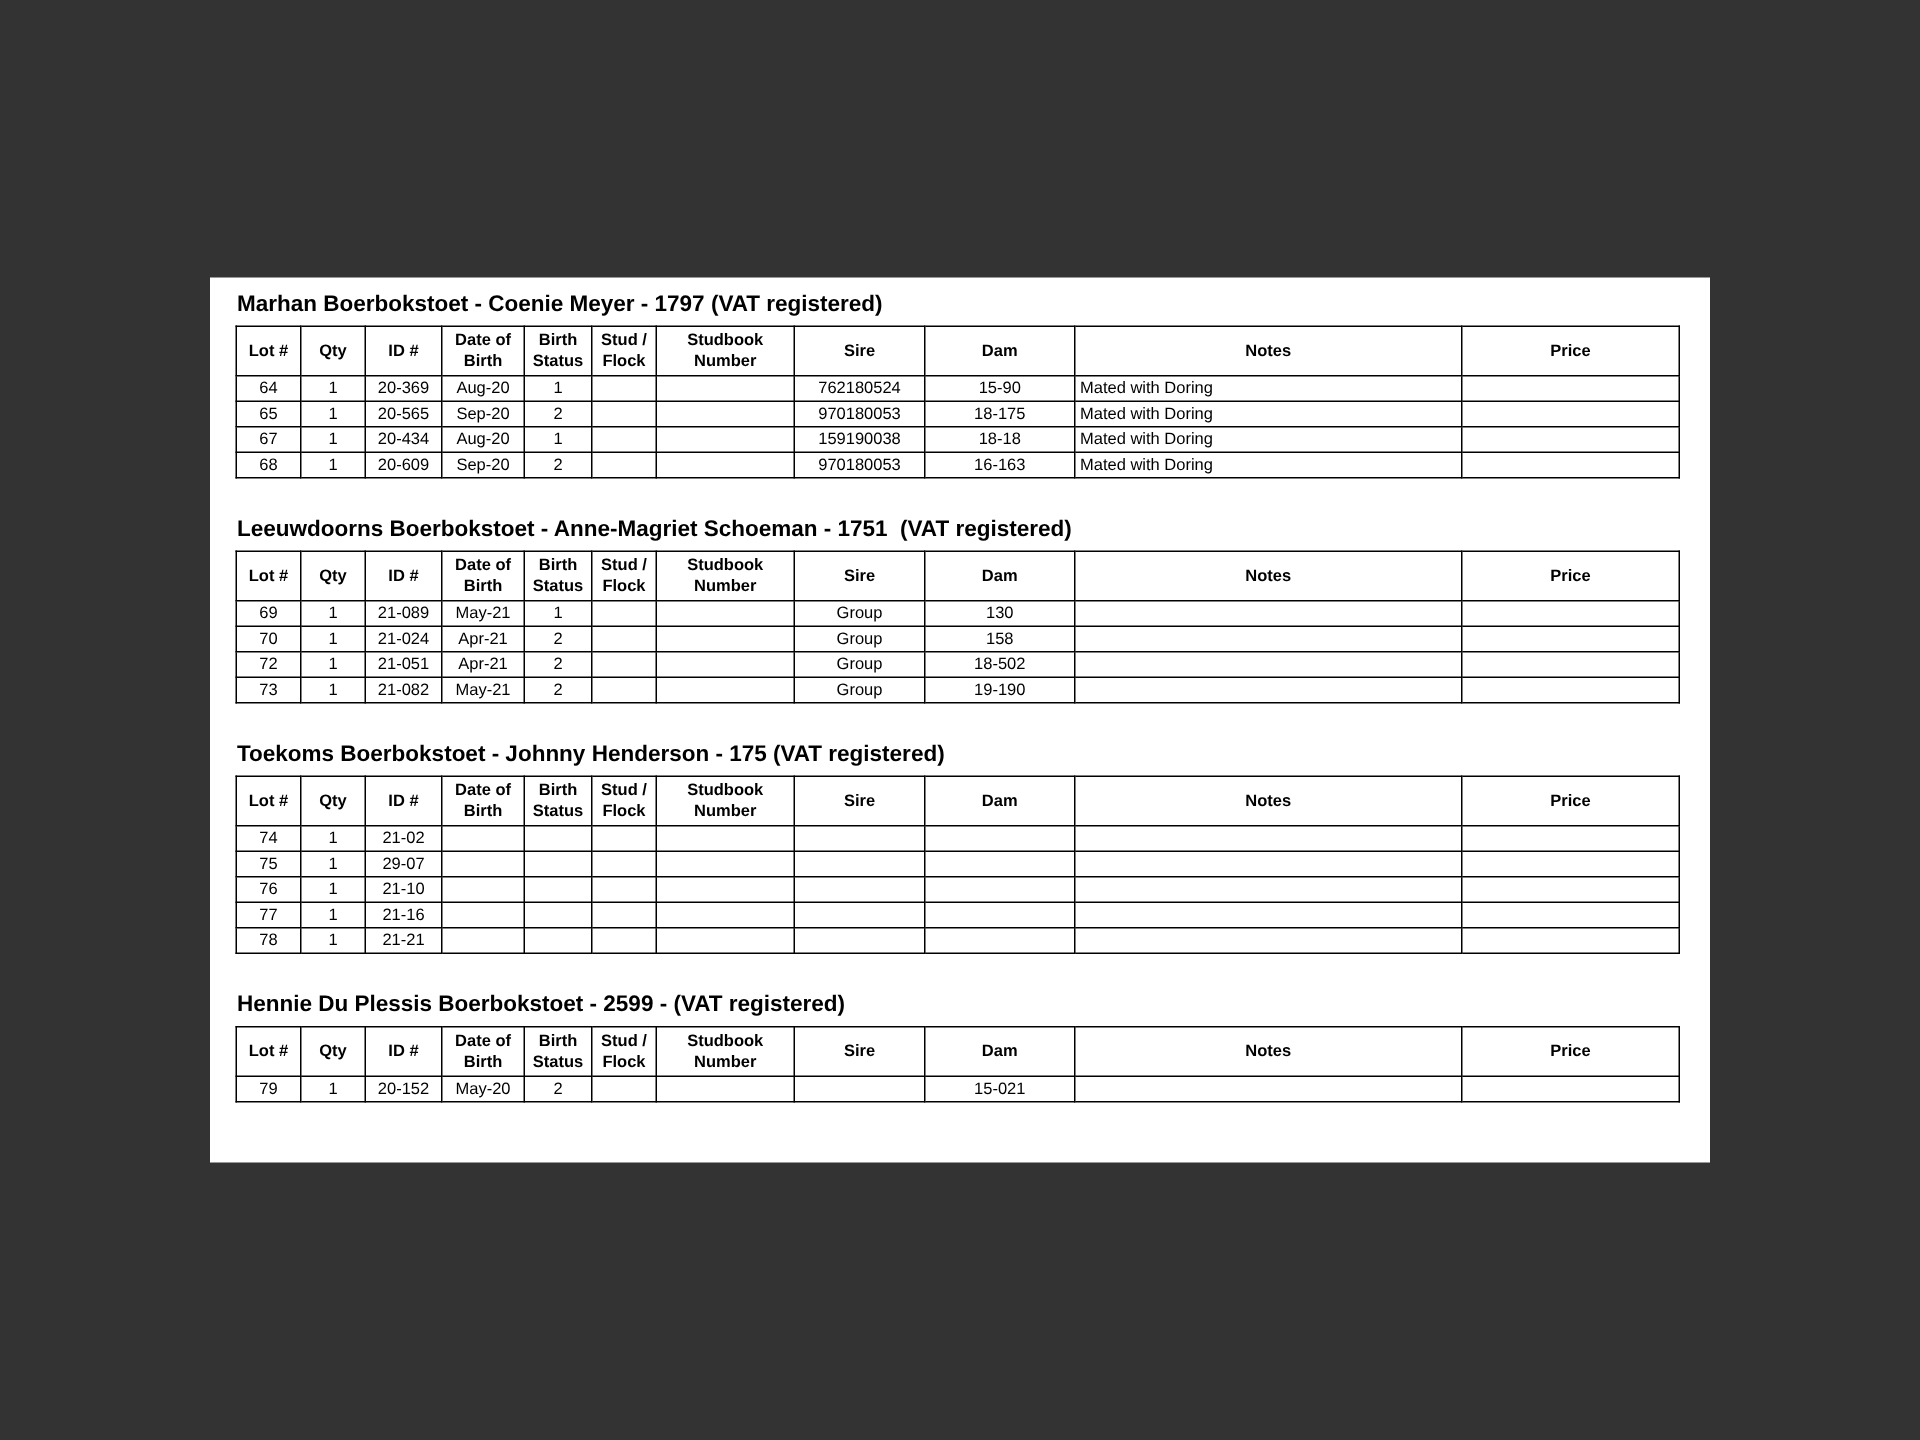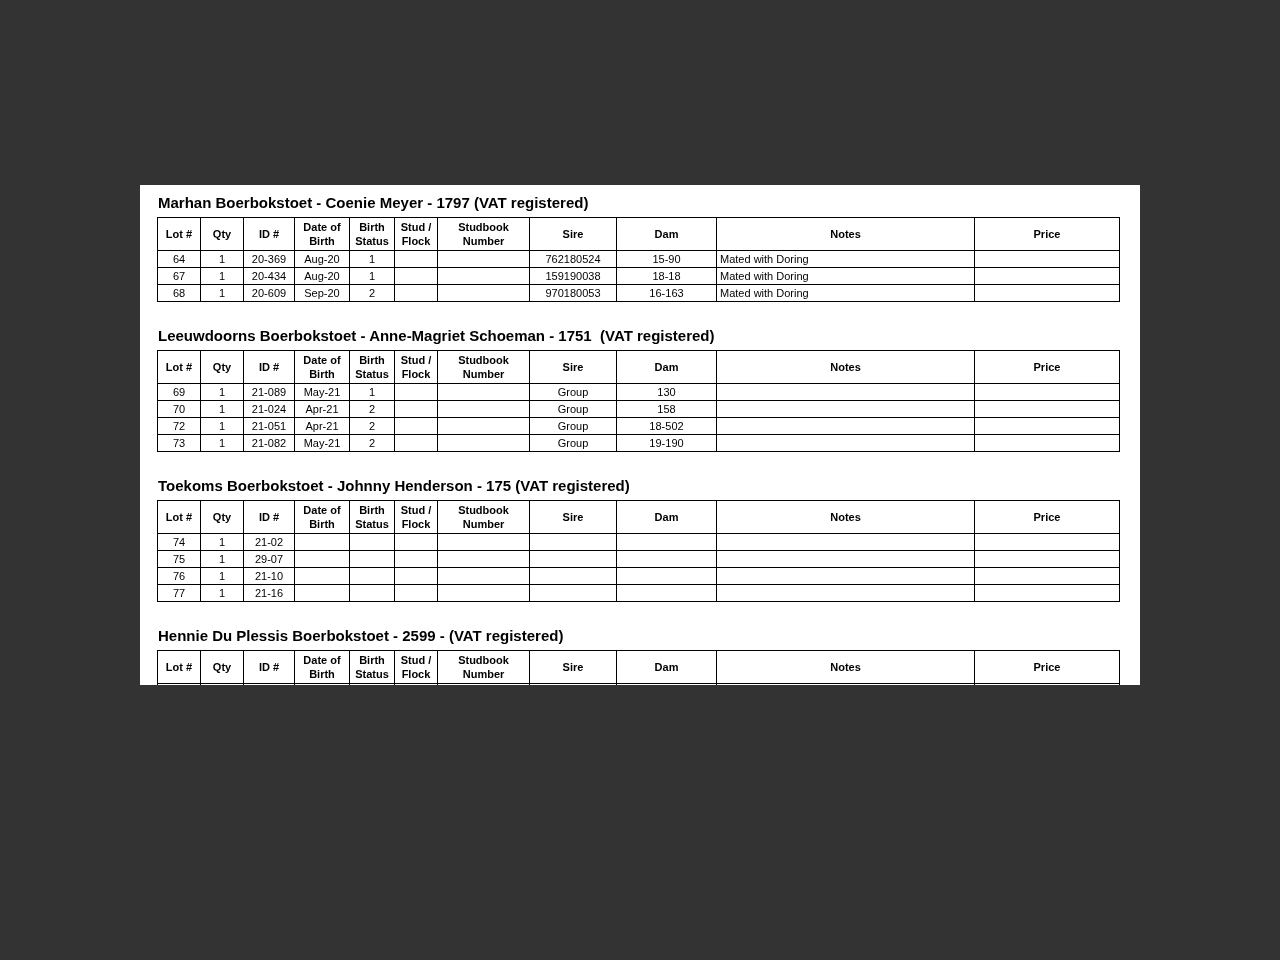--- a/index.html
+++ b/index.html
@@ -12,21 +12,21 @@
   html, body {
     margin: 0; padding: 0;
     width: 1280px; height: 960px;
     background: var(--canvas);
     font-family: "Liberation Sans", "DejaVu Sans", sans-serif;
     color: var(--text);
   }
   .page {
     position: absolute;
     left: 140px; top: 185px;
-    width: 1000px; height: 500px;
+    width: 1000px; height: 590px;
     background: var(--page);
     padding: 8px 17px 0 17px;
     overflow: hidden;
   }
   .section { margin-bottom: 24px; }
   .section-title {
     font-size: 15px;
     font-weight: bold;
     margin: 0 0 5px 1px;
     white-space: pre-wrap;
@@ -115,20 +115,33 @@
             <td class="c3">Aug-20</td>
             <td class="c4">1</td>
             <td class="c5"></td>
             <td class="c6"></td>
             <td class="c7">762180524</td>
             <td class="c8">15-90</td>
             <td class="c9">Mated with Doring</td>
             <td class="c10"></td>
           </tr>
           <tr>
+            <td class="c0">65</td>
+            <td class="c1">1</td>
+            <td class="c2">20-565</td>
+            <td class="c3">Sep-20</td>
+            <td class="c4">2</td>
+            <td class="c5"></td>
+            <td class="c6"></td>
+            <td class="c7">970180053</td>
+            <td class="c8">18-175</td>
+            <td class="c9">Mated with Doring</td>
+            <td class="c10"></td>
+          </tr>
+          <tr>
             <td class="c0">67</td>
             <td class="c1">1</td>
             <td class="c2">20-434</td>
             <td class="c3">Aug-20</td>
             <td class="c4">1</td>
             <td class="c5"></td>
             <td class="c6"></td>
             <td class="c7">159190038</td>
             <td class="c8">18-18</td>
             <td class="c9">Mated with Doring</td>
@@ -316,20 +329,33 @@
             <td class="c2">21-16</td>
             <td class="c3"></td>
             <td class="c4"></td>
             <td class="c5"></td>
             <td class="c6"></td>
             <td class="c7"></td>
             <td class="c8"></td>
             <td class="c9"></td>
             <td class="c10"></td>
           </tr>
+          <tr>
+            <td class="c0">78</td>
+            <td class="c1">1</td>
+            <td class="c2">21-21</td>
+            <td class="c3"></td>
+            <td class="c4"></td>
+            <td class="c5"></td>
+            <td class="c6"></td>
+            <td class="c7"></td>
+            <td class="c8"></td>
+            <td class="c9"></td>
+            <td class="c10"></td>
+          </tr>
         </tbody>
     </table>
   </section>
 
   <section class="section">
     <h2 class="section-title">Hennie Du Plessis Boerbokstoet - 2599 - (VAT registered)</h2>
     <table class="lot-table">
       <colgroup>
         <col class="w0">
           <col class="w1">

